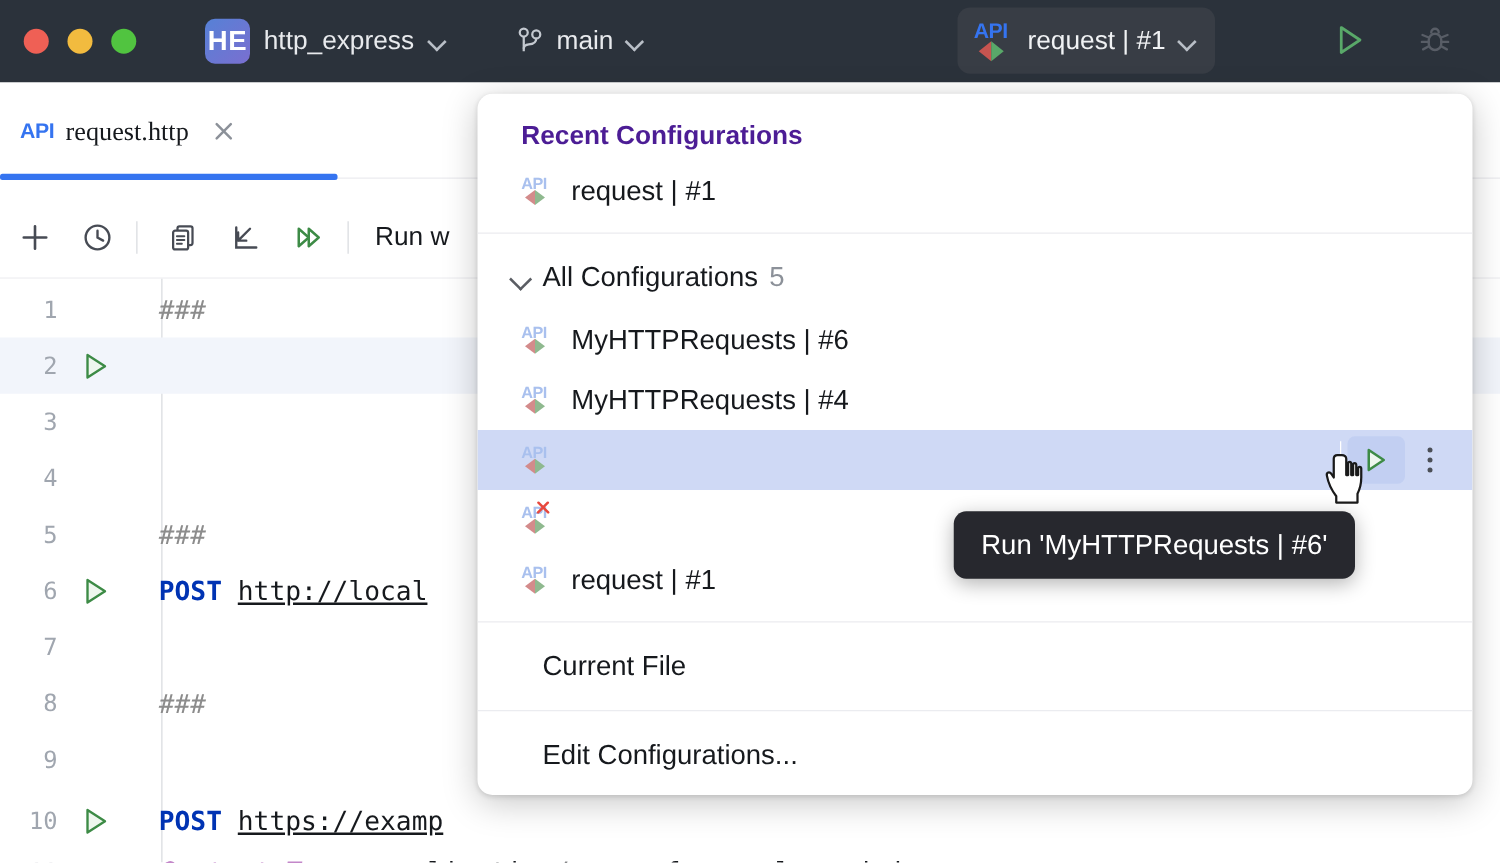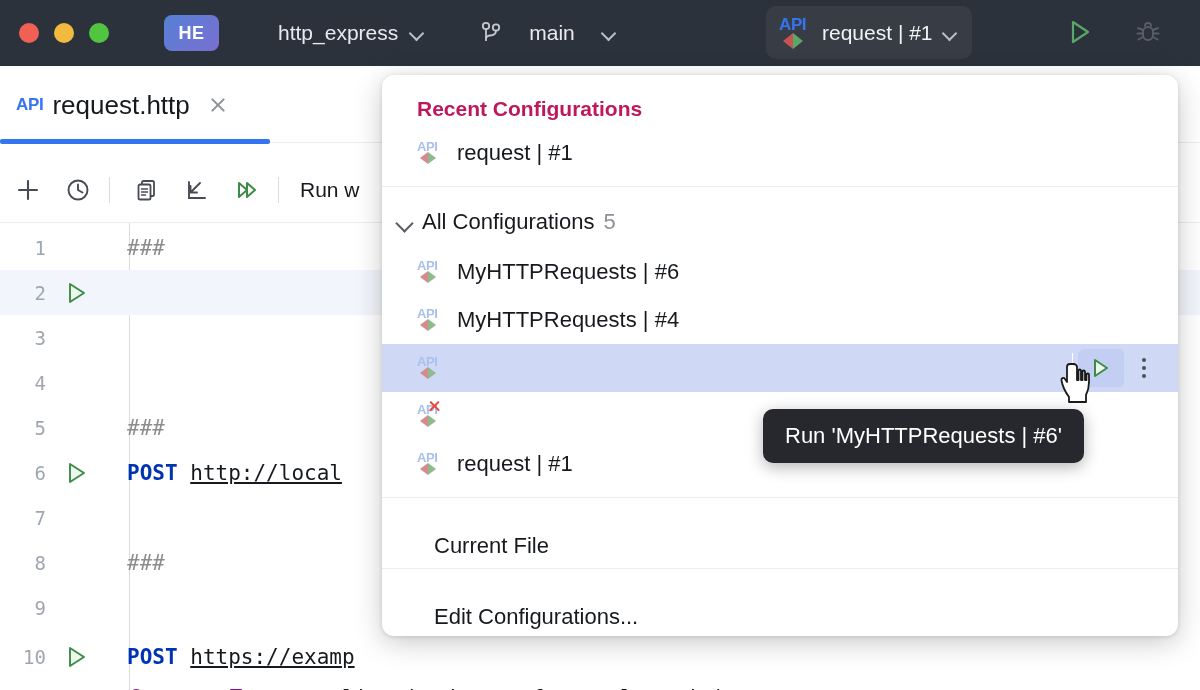--- a/index.html
+++ b/index.html
@@ -21,35 +21,35 @@
   .light { width: 20px; height: 20px; border-radius: 50%; }
   .light.red { background: #ef6055; }
   .light.yellow { background: #f2bb3f; }
   .light.green { background: #51c440; }
 
   .proj-widget {
     display: flex; align-items: center; gap: 11px;
     margin-left: 55px;
   }
   .proj-badge {
-    width: 55px; height: 36px; border-radius: 8px;
+    width: 36px; height: 36px; border-radius: 8px;
     background: linear-gradient(135deg, #5681d6 0%, #7a6fd0 100%);
-    color: #ffffff; font-size: 18px; font-weight: 700;
+    color: #ffffff; font-size: 22px; font-weight: 700;
     display: flex; align-items: center; justify-content: center;
     letter-spacing: 0.5px;
   }
-  .proj-name { color: #e8eaed; font-size: 21px; margin-left: 48px; }
+  .proj-name { color: #e8eaed; font-size: 21px; }
   .chev { display: inline-block; width: 16px; height: 16px; position: relative; }
   .chev::before {
     content: ""; position: absolute; left: 2px; top: 3px;
     width: 9px; height: 9px;
     border-right: 2px solid #b9bfc7; border-bottom: 2px solid #b9bfc7;
     transform: rotate(45deg);
   }
-  .branch-widget { display: flex; align-items: center; gap: 26px; margin-left: 54px; }
+  .branch-widget { display: flex; align-items: center; gap: 9px; margin-left: 54px; }
   .branch-name { color: #e8eaed; font-size: 21px; }
 
   .run-widget {
     position: absolute; left: 766px; top: 6px;
     height: 53px; padding: 0 14px 0 13px;
     background: #383d45; border-radius: 10px;
     display: flex; align-items: center; gap: 9px;
   }
   .run-widget-label { color: #f0f2f4; font-size: 21px; white-space: nowrap; }
   .titlebar-btn {
@@ -63,21 +63,21 @@
   
   .tabstrip {
     position: absolute; left: 0; top: 66px; width: 1200px; height: 80px;
     background: #ffffff;
   }
   .tab {
     position: absolute; left: 0; top: 0; height: 78px; width: 270px;
     display: flex; align-items: center; padding-left: 16px; gap: 9px;
   }
   .tab-api { color: #3574f0; font-size: 17px; font-weight: 700; letter-spacing: -0.3px; }
-  .tab-title { color: #16191d; font-size: 26px; }
+  .tab-title { color: #16191d; font-size: 21px; font-family: Liberation Serif, serif; }
   .tab-close { margin-left: 9px; width: 20px; height: 20px; position: relative; }
   .tab-close::before, .tab-close::after {
     content: ""; position: absolute; left: 1px; top: 9px; width: 18px; height: 2px;
     background: #8c9199; border-radius: 1px;
   }
   .tab-close::before { transform: rotate(45deg); }
   .tab-close::after { transform: rotate(-45deg); }
   .tab-underline {
     position: absolute; left: 0; top: 73px; width: 270px; height: 5px;
     background: #3574f0; border-radius: 2px;
@@ -139,42 +139,42 @@
   }
 
   
   .popup {
     position: absolute; left: 382px; top: 75px; width: 796px; height: 561px;
     background: #ffffff; border-radius: 12px;
     box-shadow: 0 6px 28px rgba(0,0,0,0.22), 0 1px 4px rgba(0,0,0,0.12);
     overflow: hidden;
   }
   .popup-header {
-    padding: 22px 0 8px 35px; font-size: 21px; font-weight: 700; color: #be185d;
+    padding: 22px 0 8px 35px; font-size: 21px; font-weight: 700; color: #4c1d95;
   }
   .popup-row {
     height: 48px; display: flex; align-items: center;
     padding-left: 35px; position: relative;
   }
   .popup-row.indent { padding-left: 35px; }
   .popup-row.selected { background: #cfd9f5; }
   .popup-row-label { font-size: 22px; color: #16191d; margin-left: 14px; white-space: nowrap; }
   .popup-div { height: 1px; background: #ebecf0; margin: 9px 0; }
   .group-row {
-    height: 52px; display: flex; align-items: center; padding-left: 12px;
+    height: 52px; display: flex; align-items: center; padding-left: 24px;
   }
   .group-chev { width: 22px; height: 22px; position: relative; margin-right: 6px; }
   .group-chev::before {
     content: ""; position: absolute; left: 4px; top: 6px; width: 11px; height: 11px;
     border-right: 2px solid #5a5d63; border-bottom: 2px solid #5a5d63;
     transform: rotate(45deg);
   }
   .group-label { font-size: 22px; color: #16191d; }
   .group-count { font-size: 22px; color: #8c9199; margin-left: 9px; }
-  .plain-row { height: 52px; display: flex; align-items: flex-end; padding-left: 52px; }
+  .plain-row { height: 52px; display: flex; align-items: center; padding-left: 52px; }
   .plain-row-label { font-size: 22px; color: #16191d; }
 
   .row-actions {
     position: absolute; right: 14px; top: 0; height: 48px;
     display: flex; align-items: center; gap: 0;
   }
   .row-sep { width: 1px; height: 30px; background: #ffffff; margin-right: 5px; }
   .row-run {
     width: 46px; height: 38px; border-radius: 6px;
     background: #c2cff2;

